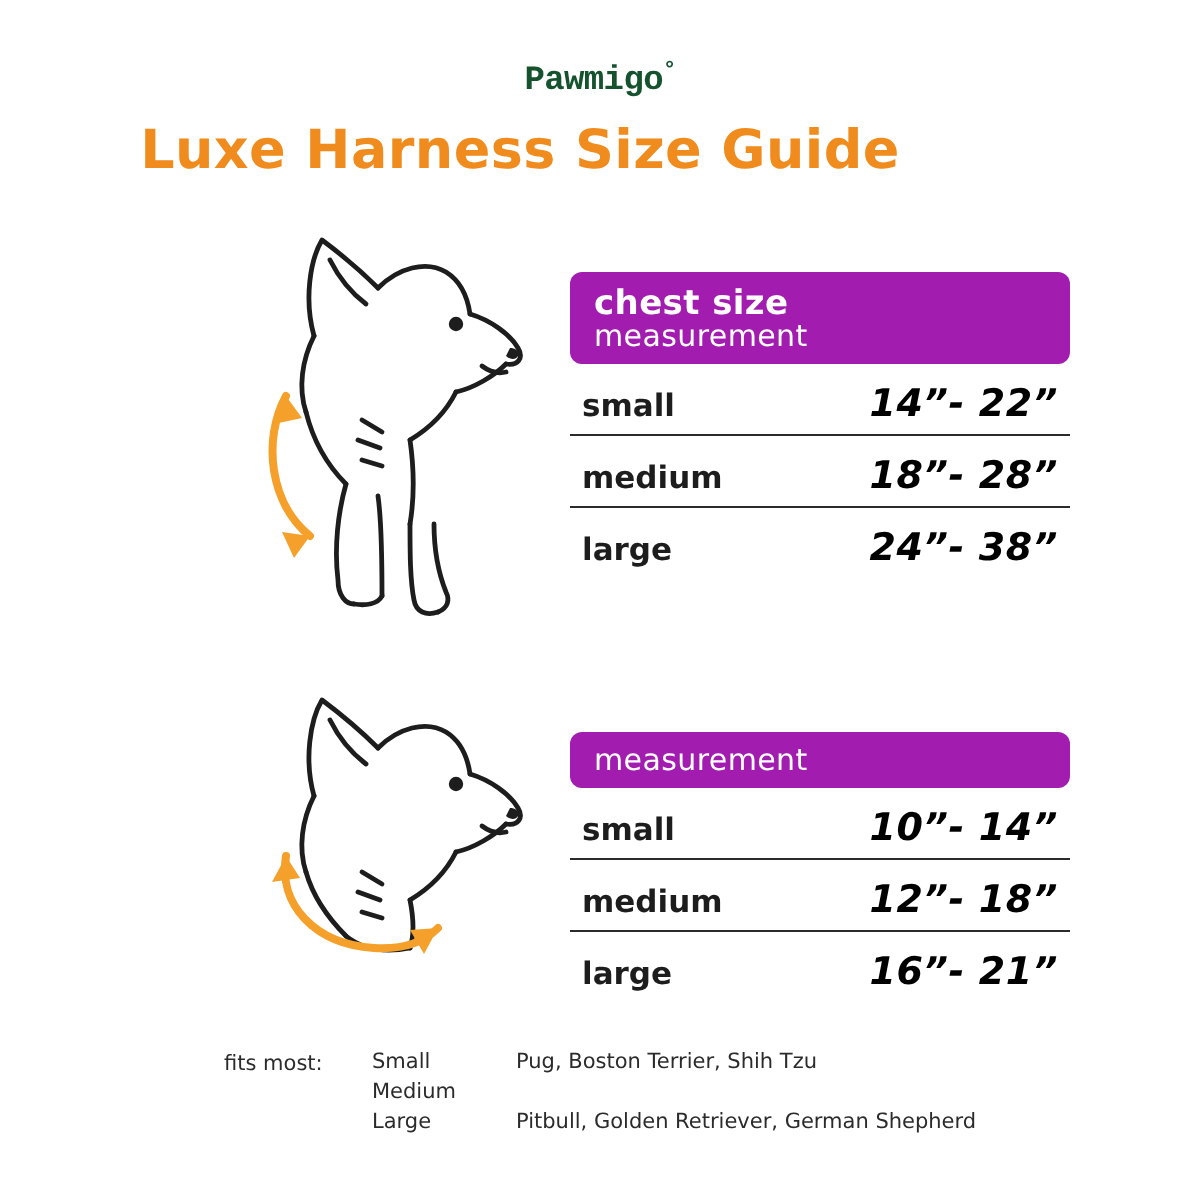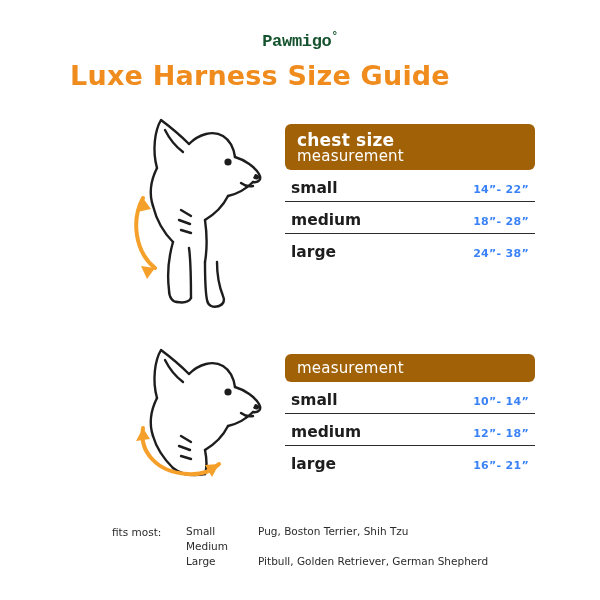--- a/index.html
+++ b/index.html
@@ -53,24 +53,25 @@
 
   
   .table {
     position: absolute;
     width: 250px;
   }
   .table.chest { left: 285px; top: 124px; }
   .table.neck  { left: 285px; top: 354px; }
 
   .table-header {
-    background: #a16207;
+    background: #a21caf;
     border-radius: 6px;
     padding: 7px 12px 8px 12px;
     color: #ffffff;
+    margin-top: 12px;
   }
   .table-header .hdr-title {
     font-weight: bold;
     font-size: 17px;
     line-height: 18px;
     letter-spacing: 0.2px;
   }
   .table-header .hdr-sub {
     font-size: 15px;
     line-height: 12px;
@@ -86,23 +87,24 @@
     border-bottom: 1.5px solid #2b2b2b;
   }
   .table-row:last-child { border-bottom: none; }
   .row-label {
     font-weight: bold;
     font-size: 15.5px;
     color: #1d1d1d;
   }
   .row-value {
     font-weight: bold;
-    font-size: 11px;
-    color: #3b82f6;
+    font-size: 19px;
+    color: #000000;
     letter-spacing: 0.3px;
+    font-style: italic;
   }
 
   
   .dog {
     position: absolute;
   }
   .dog.chest { left: 95px; top: 110px; }
   .dog.neck  { left: 95px; top: 340px; }
 
   

